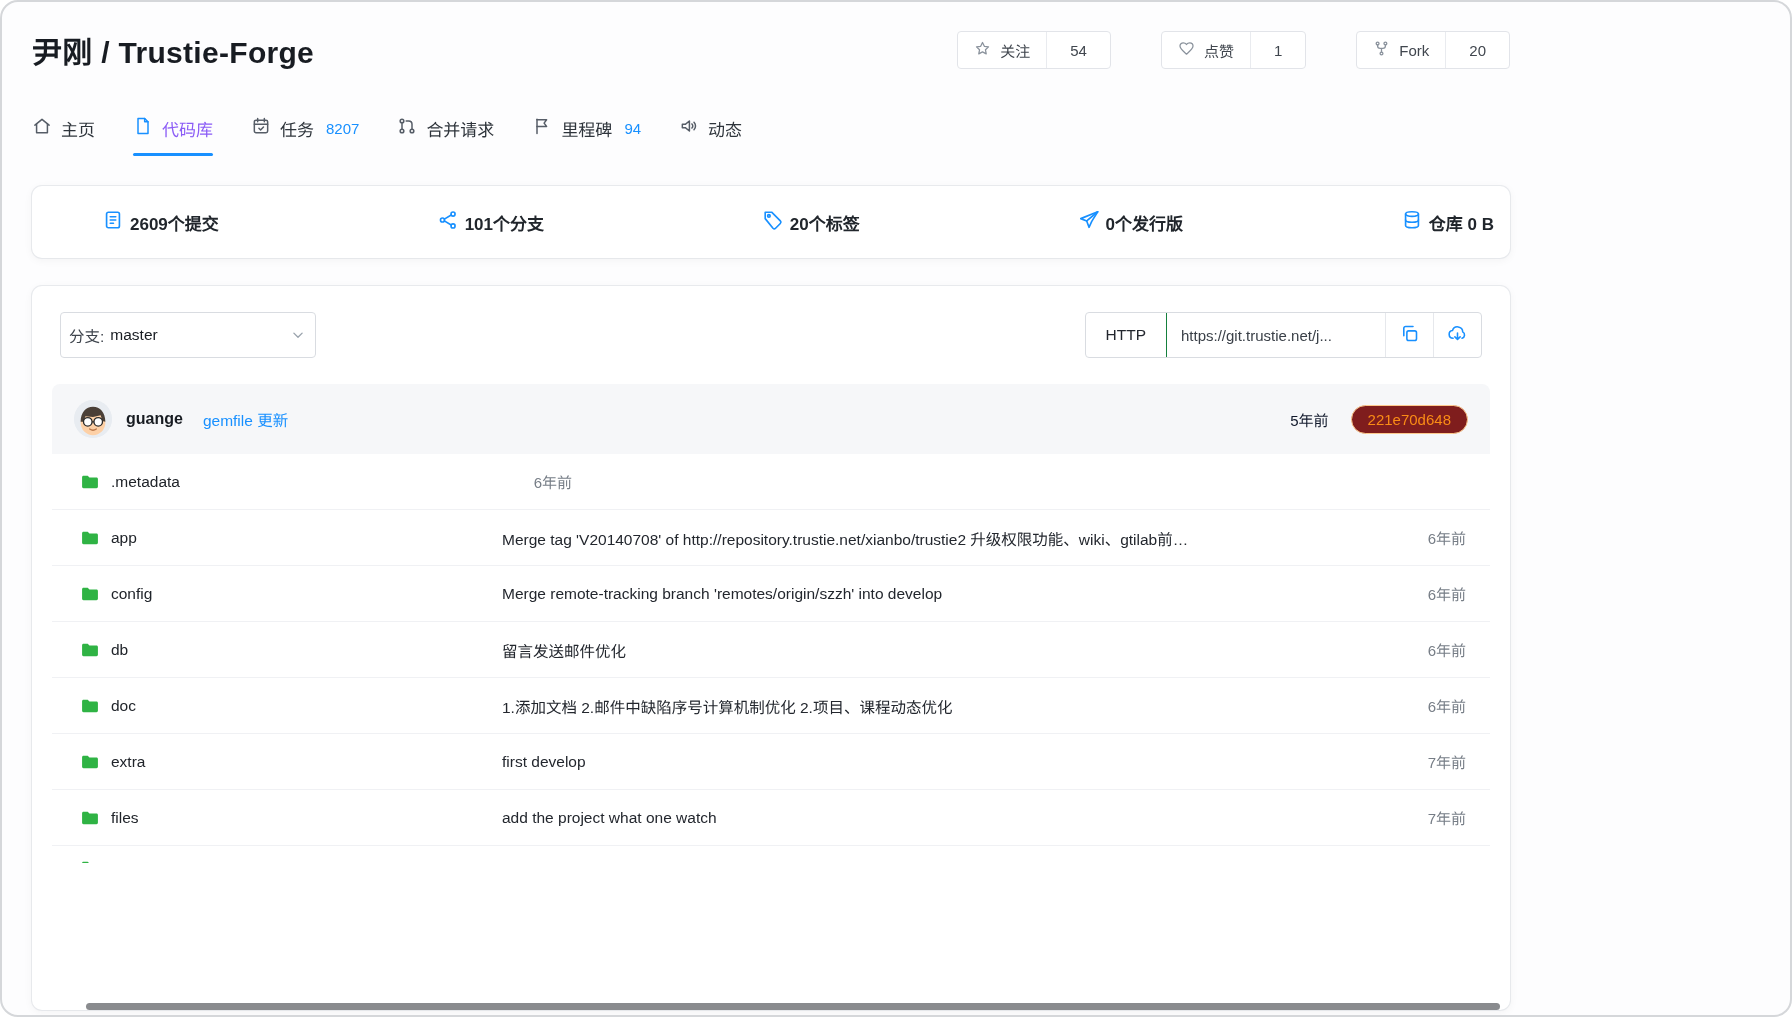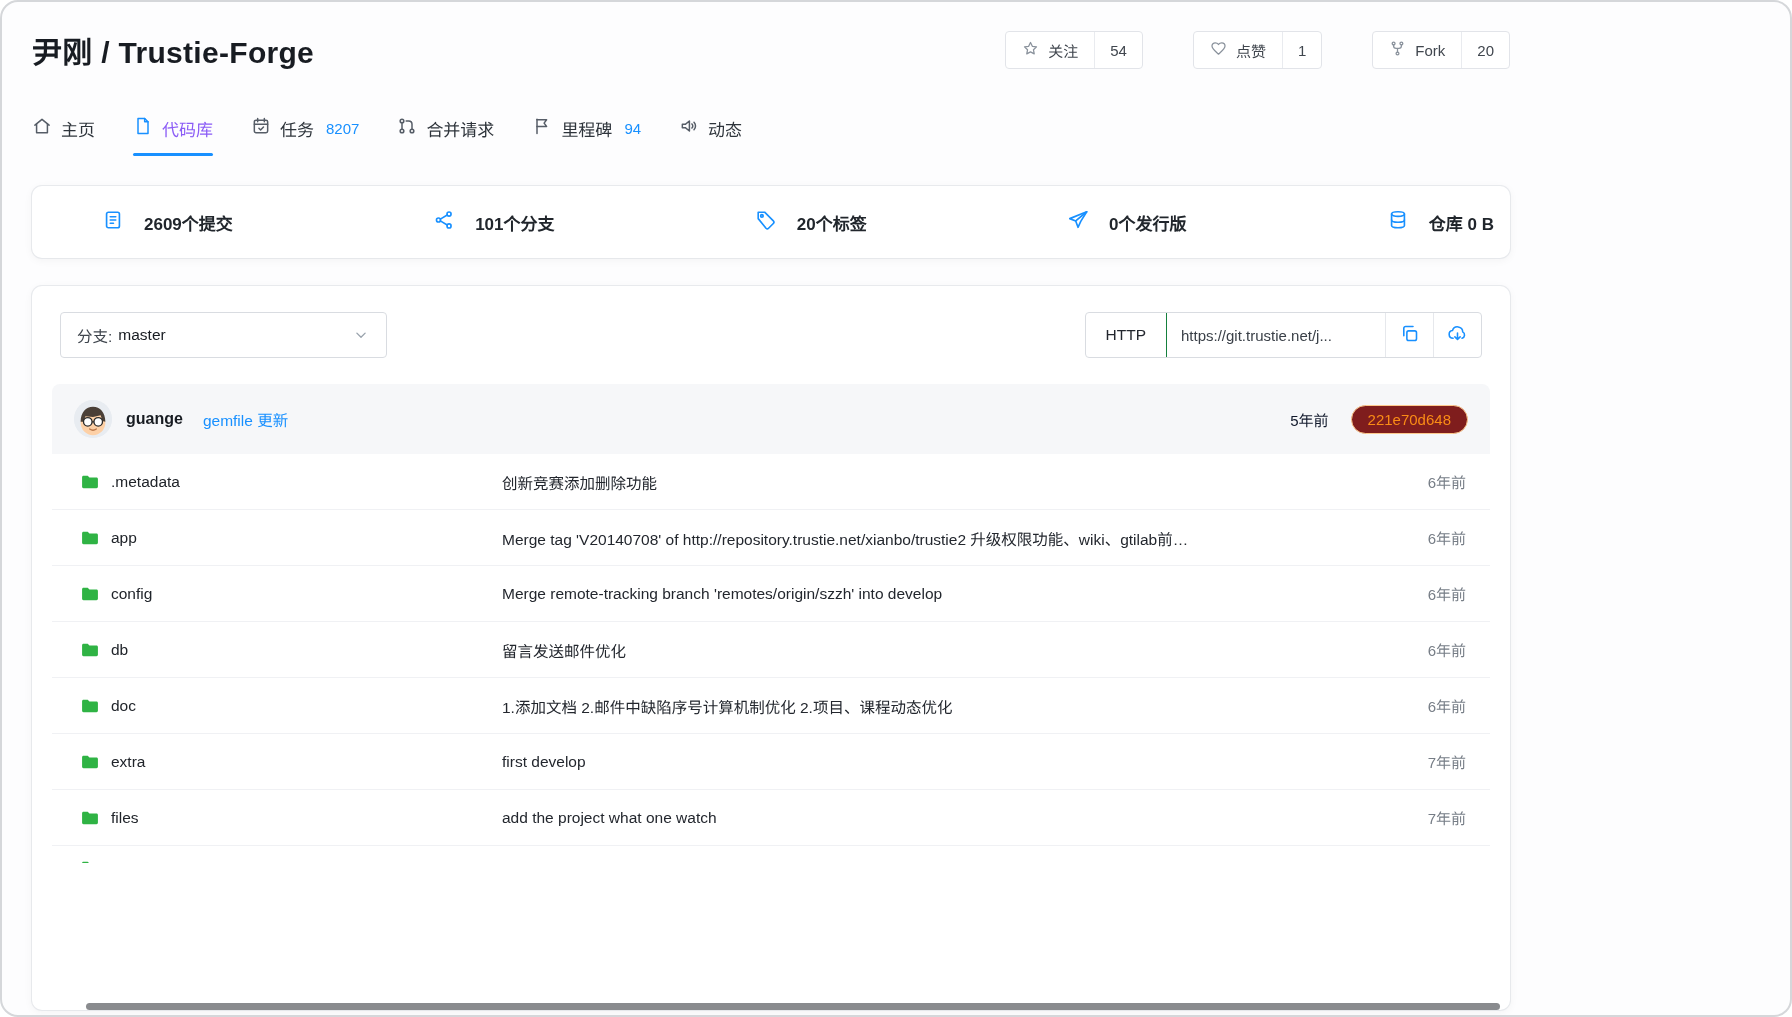--- a/index.html
+++ b/index.html
@@ -10,46 +10,46 @@
     border-radius:18px;overflow:hidden}
   .container{width:1478px;margin-left:30px}
 
   
   .topbar{display:flex;align-items:center;justify-content:space-between;padding-top:26px}
   .title{font-size:30px;font-weight:700;color:#181c22;letter-spacing:.3px}
   .actions{display:flex;gap:50px}
   .action-btn{display:flex;align-items:stretch;height:38px;background:#fff;border:1px solid #e2e4e9;
     border-radius:4px;font-size:15px;color:#40464e;cursor:pointer;overflow:hidden}
   .action-main{display:flex;align-items:center;gap:9px;padding:0 16px}
-  .action-count{display:flex;align-items:center;padding:0 15px;border-left:1px solid #e9ebef}
+  .action-count{display:flex;align-items:center;padding:0 23px;border-left:1px solid #e9ebef}
   .action-btn svg{width:17px;height:17px;color:#8a929c}
 
   
   .tabs{display:flex;gap:38px;margin-top:44px;align-items:flex-end}
   .tab{position:relative;display:flex;align-items:center;gap:9px;font-size:17px;color:#2e343b;
     padding-bottom:15px;cursor:pointer}
   .tab svg{width:20px;height:20px;color:#565d67}
   .tab .badge{color:#1890ff;font-size:15px;margin-left:3px}
   .tab.active{color:#8b5cf6;font-weight:400}
   .tab.active svg{color:#1890ff}
   .tab.active::after{content:"";position:absolute;left:0;right:0;bottom:0;height:3px;background:#1890ff;border-radius:2px}
 
   
   .card{background:#fff;border-radius:10px;
     box-shadow:0 0 0 1px rgba(216,220,226,.55),0 2px 10px rgba(31,35,41,.05)}
   .stats-card{display:flex;align-items:center;justify-content:space-between;height:72px;margin-top:30px;
     padding:0 16px 0 70px}
-  .stat{display:flex;align-items:center;gap:20px;font-size:17px;font-weight:600;color:#21262c;cursor:pointer}
+  .stat{display:flex;align-items:center;gap:6px;font-size:17px;font-weight:600;color:#21262c;cursor:pointer}
   .stat svg{width:22px;height:22px;color:#1890ff}
 
   
   .main-card{margin-top:28px;height:724px;padding:24px 20px 0;overflow:hidden;position:relative}
   .toolbar{display:flex;justify-content:space-between;align-items:center;margin:2px 8px 26px}
-  .branch-select{display:flex;align-items:center;width:327px;height:46px;border:1px solid #d9dce1;
-    border-radius:4px;padding:0 16px;font-size:15.5px;cursor:pointer;background:#fff}
+  .branch-select{display:flex;align-items:center;width:256px;height:46px;border:1px solid #d9dce1;
+    border-radius:4px;padding:0 8px;font-size:15.5px;cursor:pointer;background:#fff}
   .branch-label{color:#40464e}
   .branch-name{color:#181c22;margin-left:6px;font-weight:500}
   .branch-select .chev{margin-left:auto;width:18px;height:18px;color:#9aa3ad}
   .clone-group{display:flex;align-items:stretch;height:46px;border:1px solid #d9dce1;border-radius:4px;
     background:#fff;overflow:hidden}
   .clone-proto{display:flex;align-items:center;padding:0 20px;font-size:15.5px;color:#23272e;
     border-right:1px solid #15803d;cursor:pointer}
   .clone-url{display:flex;align-items:center;padding:0 14px;width:218px;font-size:15px;color:#3a4048;
     white-space:nowrap;overflow:hidden}
   .clone-icon{display:flex;align-items:center;justify-content:center;width:48px;border-left:1px solid #e6e8ec;
@@ -267,21 +267,20 @@
 
         <div class="frow">
           <div class="fname-col">
             <span class="folder">
                 <svg viewBox="0 0 24 24" width="20" height="20">
                   <path fill="#2fb344" d="M2.5 6.2c0-1 .8-1.7 1.7-1.7h5.1l2 2h8.5c1 0 1.7.8 1.7 1.7v9.6c0 1-.8 1.7-1.7 1.7H4.2c-1 0-1.7-.8-1.7-1.7z"></path>
                 </svg>
               </span>
             <span class="fname">.metadata</span>
           </div>
-          <div class="fmsg">创新竞赛添加删除功能</div>
           <div class="ftime">6年前</div>
         </div>
 
         <div class="frow">
           <div class="fname-col">
             <span class="folder">
                 <svg viewBox="0 0 24 24" width="20" height="20">
                   <path fill="#2fb344" d="M2.5 6.2c0-1 .8-1.7 1.7-1.7h5.1l2 2h8.5c1 0 1.7.8 1.7 1.7v9.6c0 1-.8 1.7-1.7 1.7H4.2c-1 0-1.7-.8-1.7-1.7z"></path>
                 </svg>
               </span>

